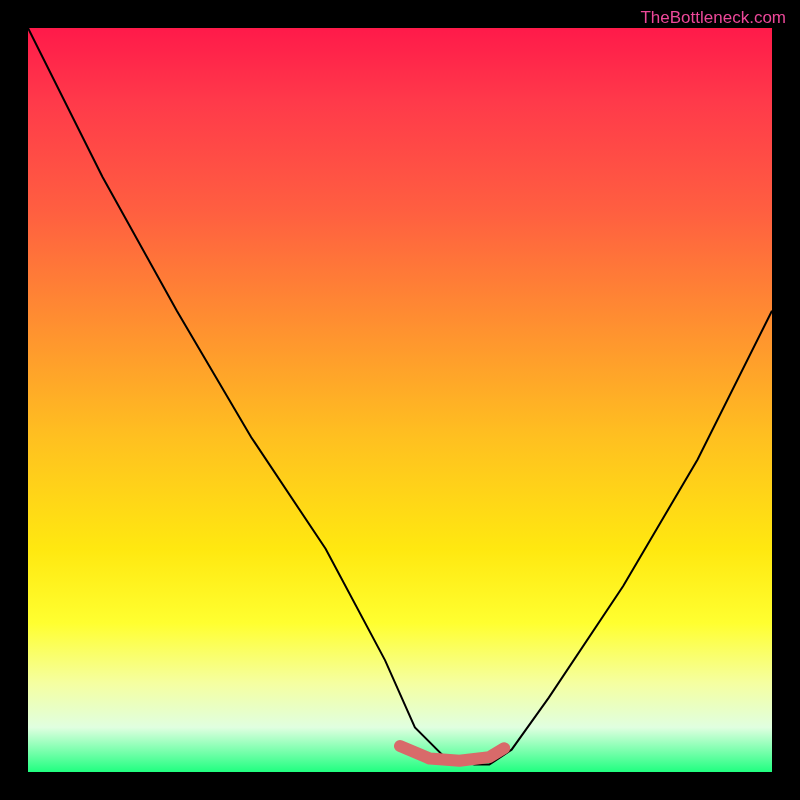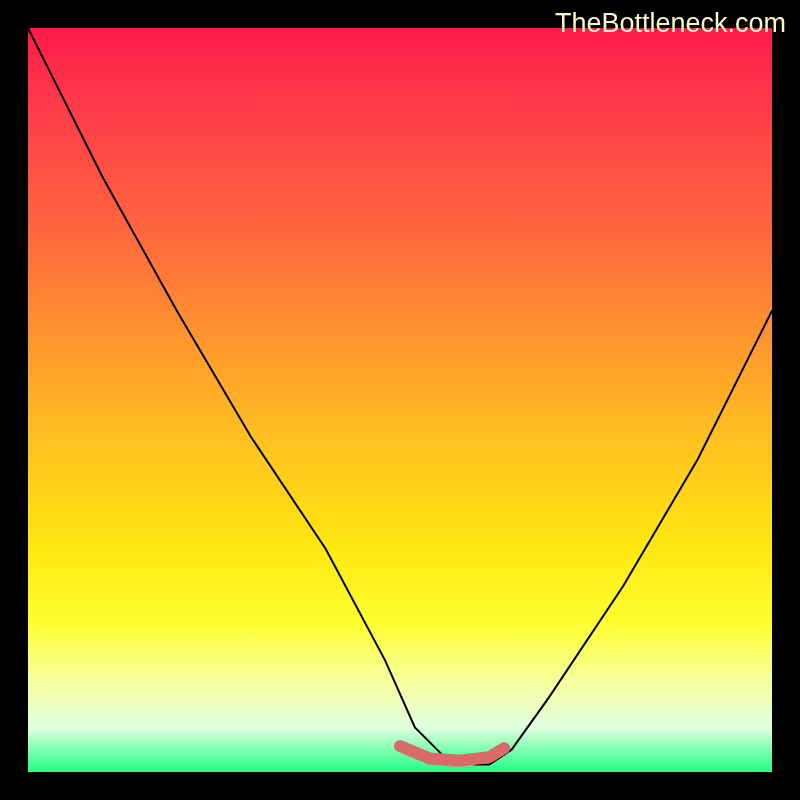--- a/index.html
+++ b/index.html
@@ -8,22 +8,22 @@
     width: 800px;
     height: 800px;
     background: #000;
     position: relative;
     font-family: Arial, sans-serif;
   }
   .watermark {
     position: absolute;
     top: 8px;
     right: 14px;
-    color: #fef9c3;
-    font-size: 27px;
+    color: #ec4899;
+    font-size: 17px;
     z-index: 10;
   }
   .chart-container {
     position: absolute;
     left: 28px;
     top: 28px;
     width: 744px;
     height: 744px;
   }
   .gradient-bg {

